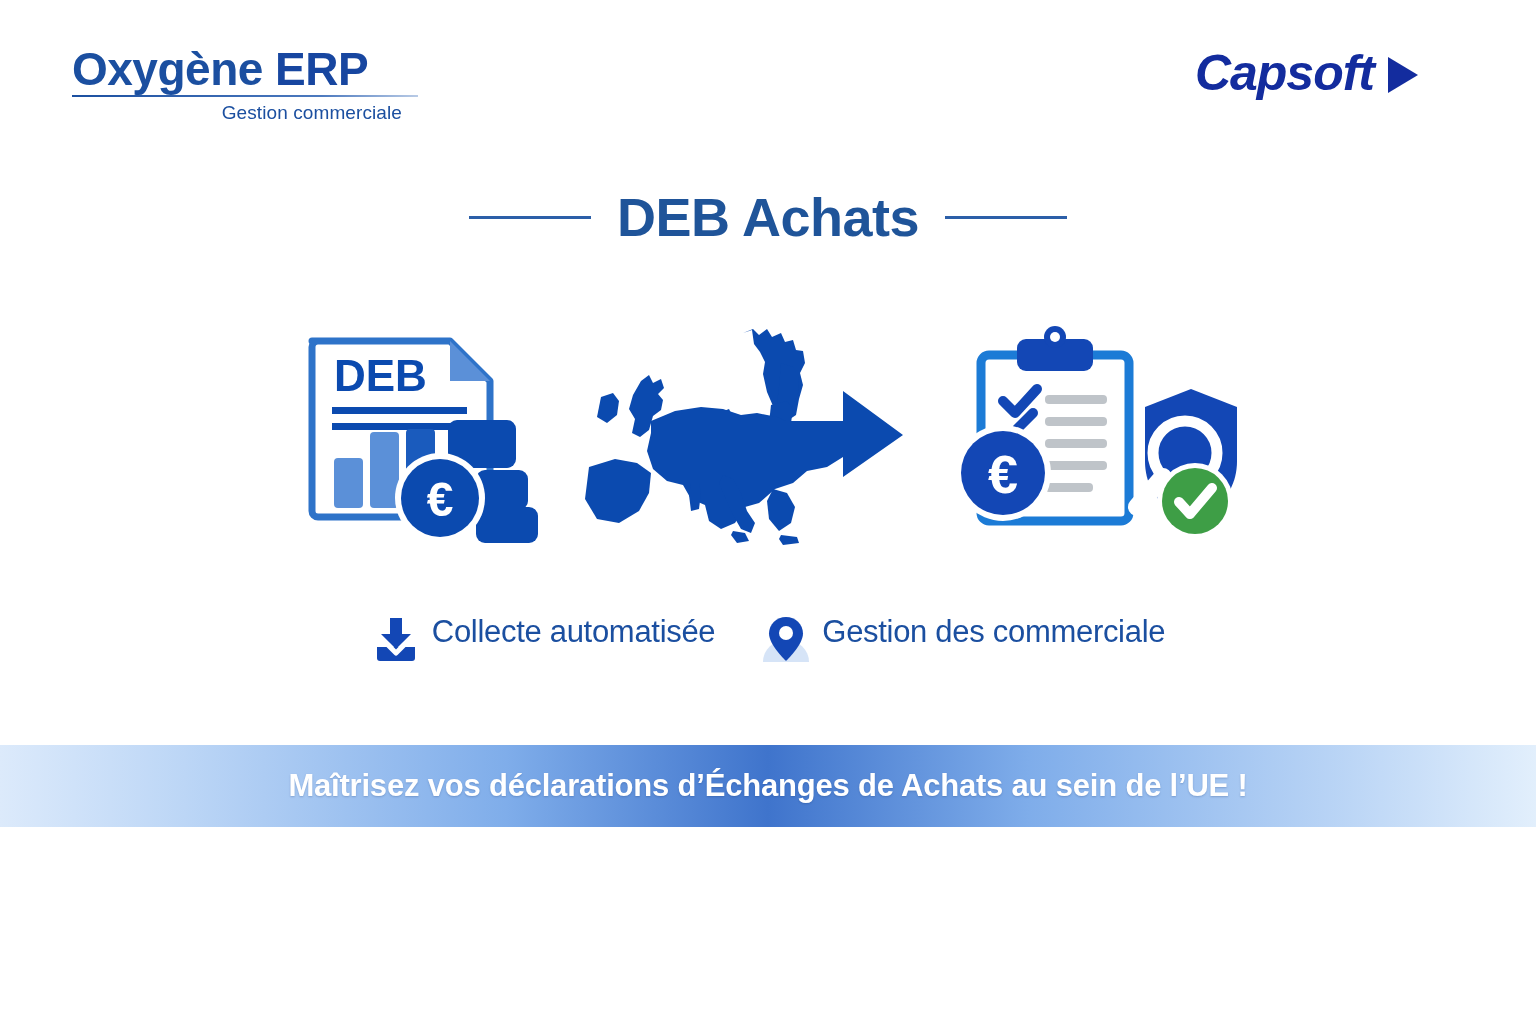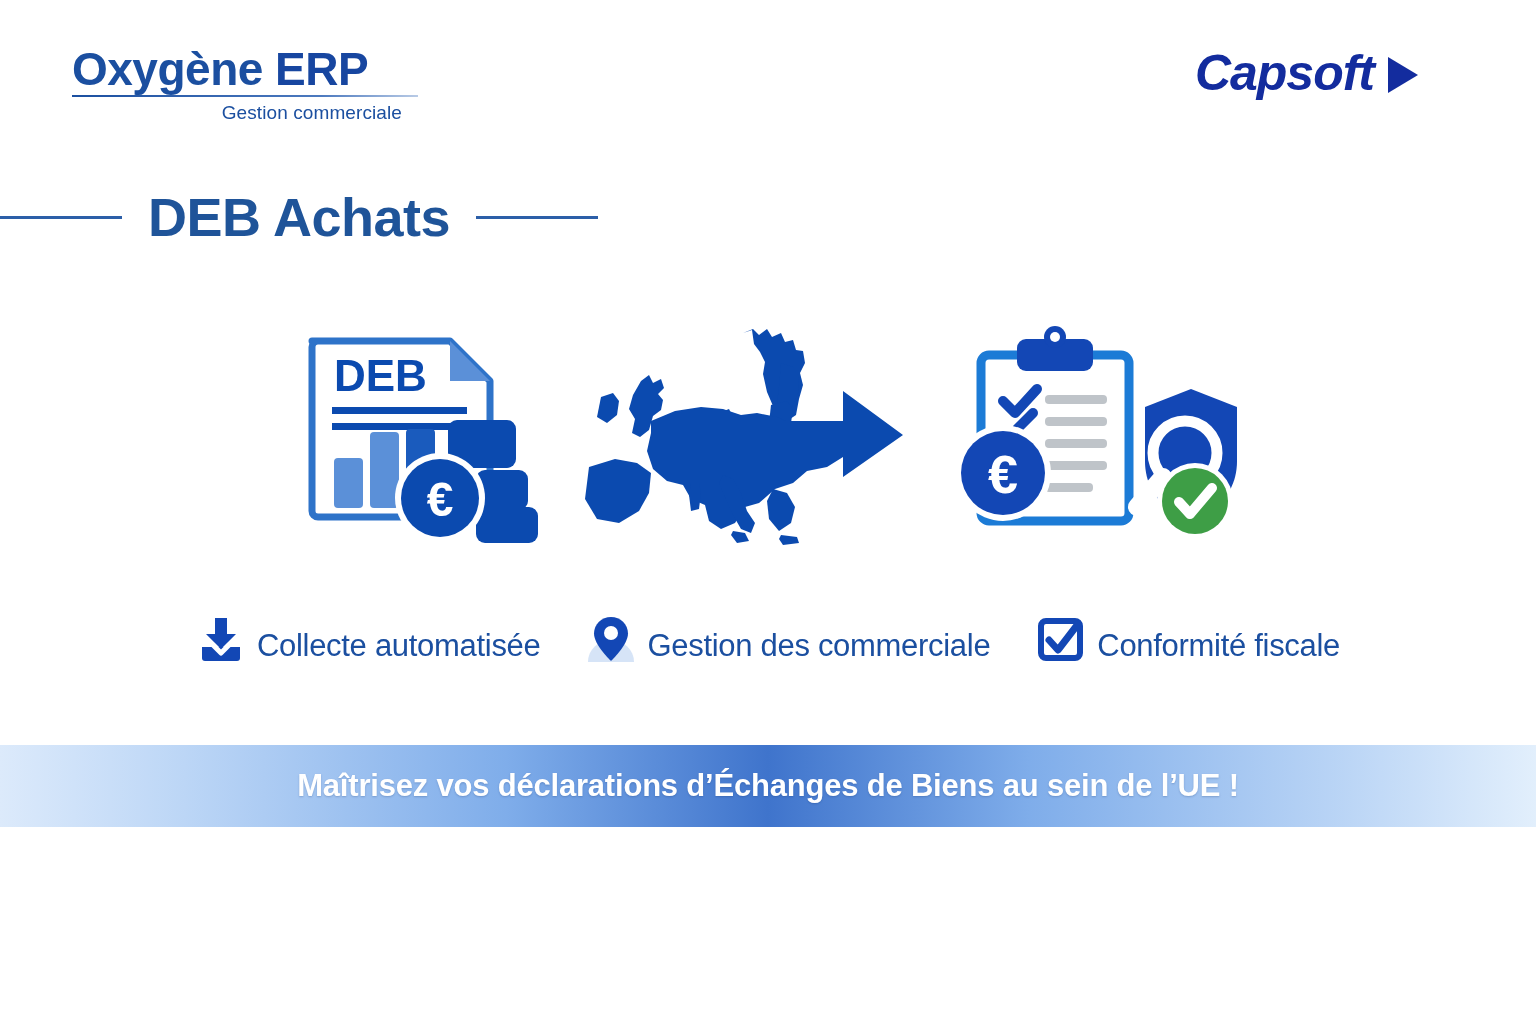--- a/index.html
+++ b/index.html
@@ -41,21 +41,21 @@
     width:0;height:0;
     border-top:18px solid transparent;
     border-bottom:18px solid transparent;
     border-left:30px solid #132C9E;
     margin-top:4px;
   }
 
   
   #title-block {
     position:absolute; top:188px; left:0; width:1536px;
-    display:flex; align-items:center; gap:26px;
+    display:flex; align-items:center; justify-content:center; gap:26px;
   }
   .title-rule { width:122px; height:3px; background:#2C5FA8; }
   #page-title {
     font-size:54px; font-weight:700; color:#1F5499;
     letter-spacing:-0.5px; line-height:1.1; white-space:nowrap;
   }
 
   
   #illustrations {
     position:absolute; top:325px; left:0; width:1290px; height:240px;
@@ -63,21 +63,21 @@
   .illo { position:absolute; top:0; }
   #illo-doc { left:300px; width:270px; height:230px; }
   #illo-map { left:585px; width:330px; height:230px; }
   #illo-compliance { left:945px; width:300px; height:230px; }
 
   
   #features {
     position:absolute; top:606px; left:0; width:1536px; height:66px;
     display:flex; align-items:center; justify-content:center; gap:46px;
   }
-  .feature { display:flex; align-items:flex-end; gap:11px; }
+  .feature { display:flex; align-items:flex-start; gap:11px; }
   .feature-label {
     font-size:31px; color:#1B4FA0; font-weight:400;
     letter-spacing:-0.3px; white-space:nowrap;
   }
   .feature-icon { width:50px; height:50px; flex:0 0 auto; }
 
   
   #footer-banner {
     position:absolute; top:745px; left:0; width:1536px; height:82px;
     display:flex; align-items:center; justify-content:center;
@@ -227,25 +227,18 @@
 
   <div class="feature">
     <svg class="feature-icon" viewBox="0 0 50 50">
       <path d="M2 48 a23 22 0 0 1 46 0 z" fill="#D6E4F7"></path>
       <path d="M25 3 c-9.4 0 -17 7.4 -17 16.5 C8 31 25 47 25 47 S42 31 42 19.5 C42 10.4 34.4 3 25 3 z" fill="#1347B5"></path>
       <circle cx="25" cy="19" r="7" fill="#ffffff"></circle>
     </svg>
     <span class="feature-label">Gestion des commerciale</span>
   </div>
 
-  <div class="feature">
-    <svg class="feature-icon" viewBox="0 0 50 50">
-      <rect x="5" y="7" width="39" height="37" rx="5" fill="none" stroke="#1347B5" stroke-width="6"></rect>
-      <path d="M13 26 l9 10 20 -26" fill="none" stroke="#1347B5" stroke-width="7" stroke-linecap="round" stroke-linejoin="round"></path>
-    </svg>
-    <span class="feature-label">Conformité fiscale</span>
-  </div>
 
 </div>
 
 <div id="footer-banner">
-  <div id="footer-text">Maîtrisez vos déclarations d’Échanges de Biens au sein de l’UE !</div>
+  <div id="footer-text">Maîtrisez vos déclarations d’Échanges de Achats au sein de l’UE !</div>
 </div>
 
 </body></html>

